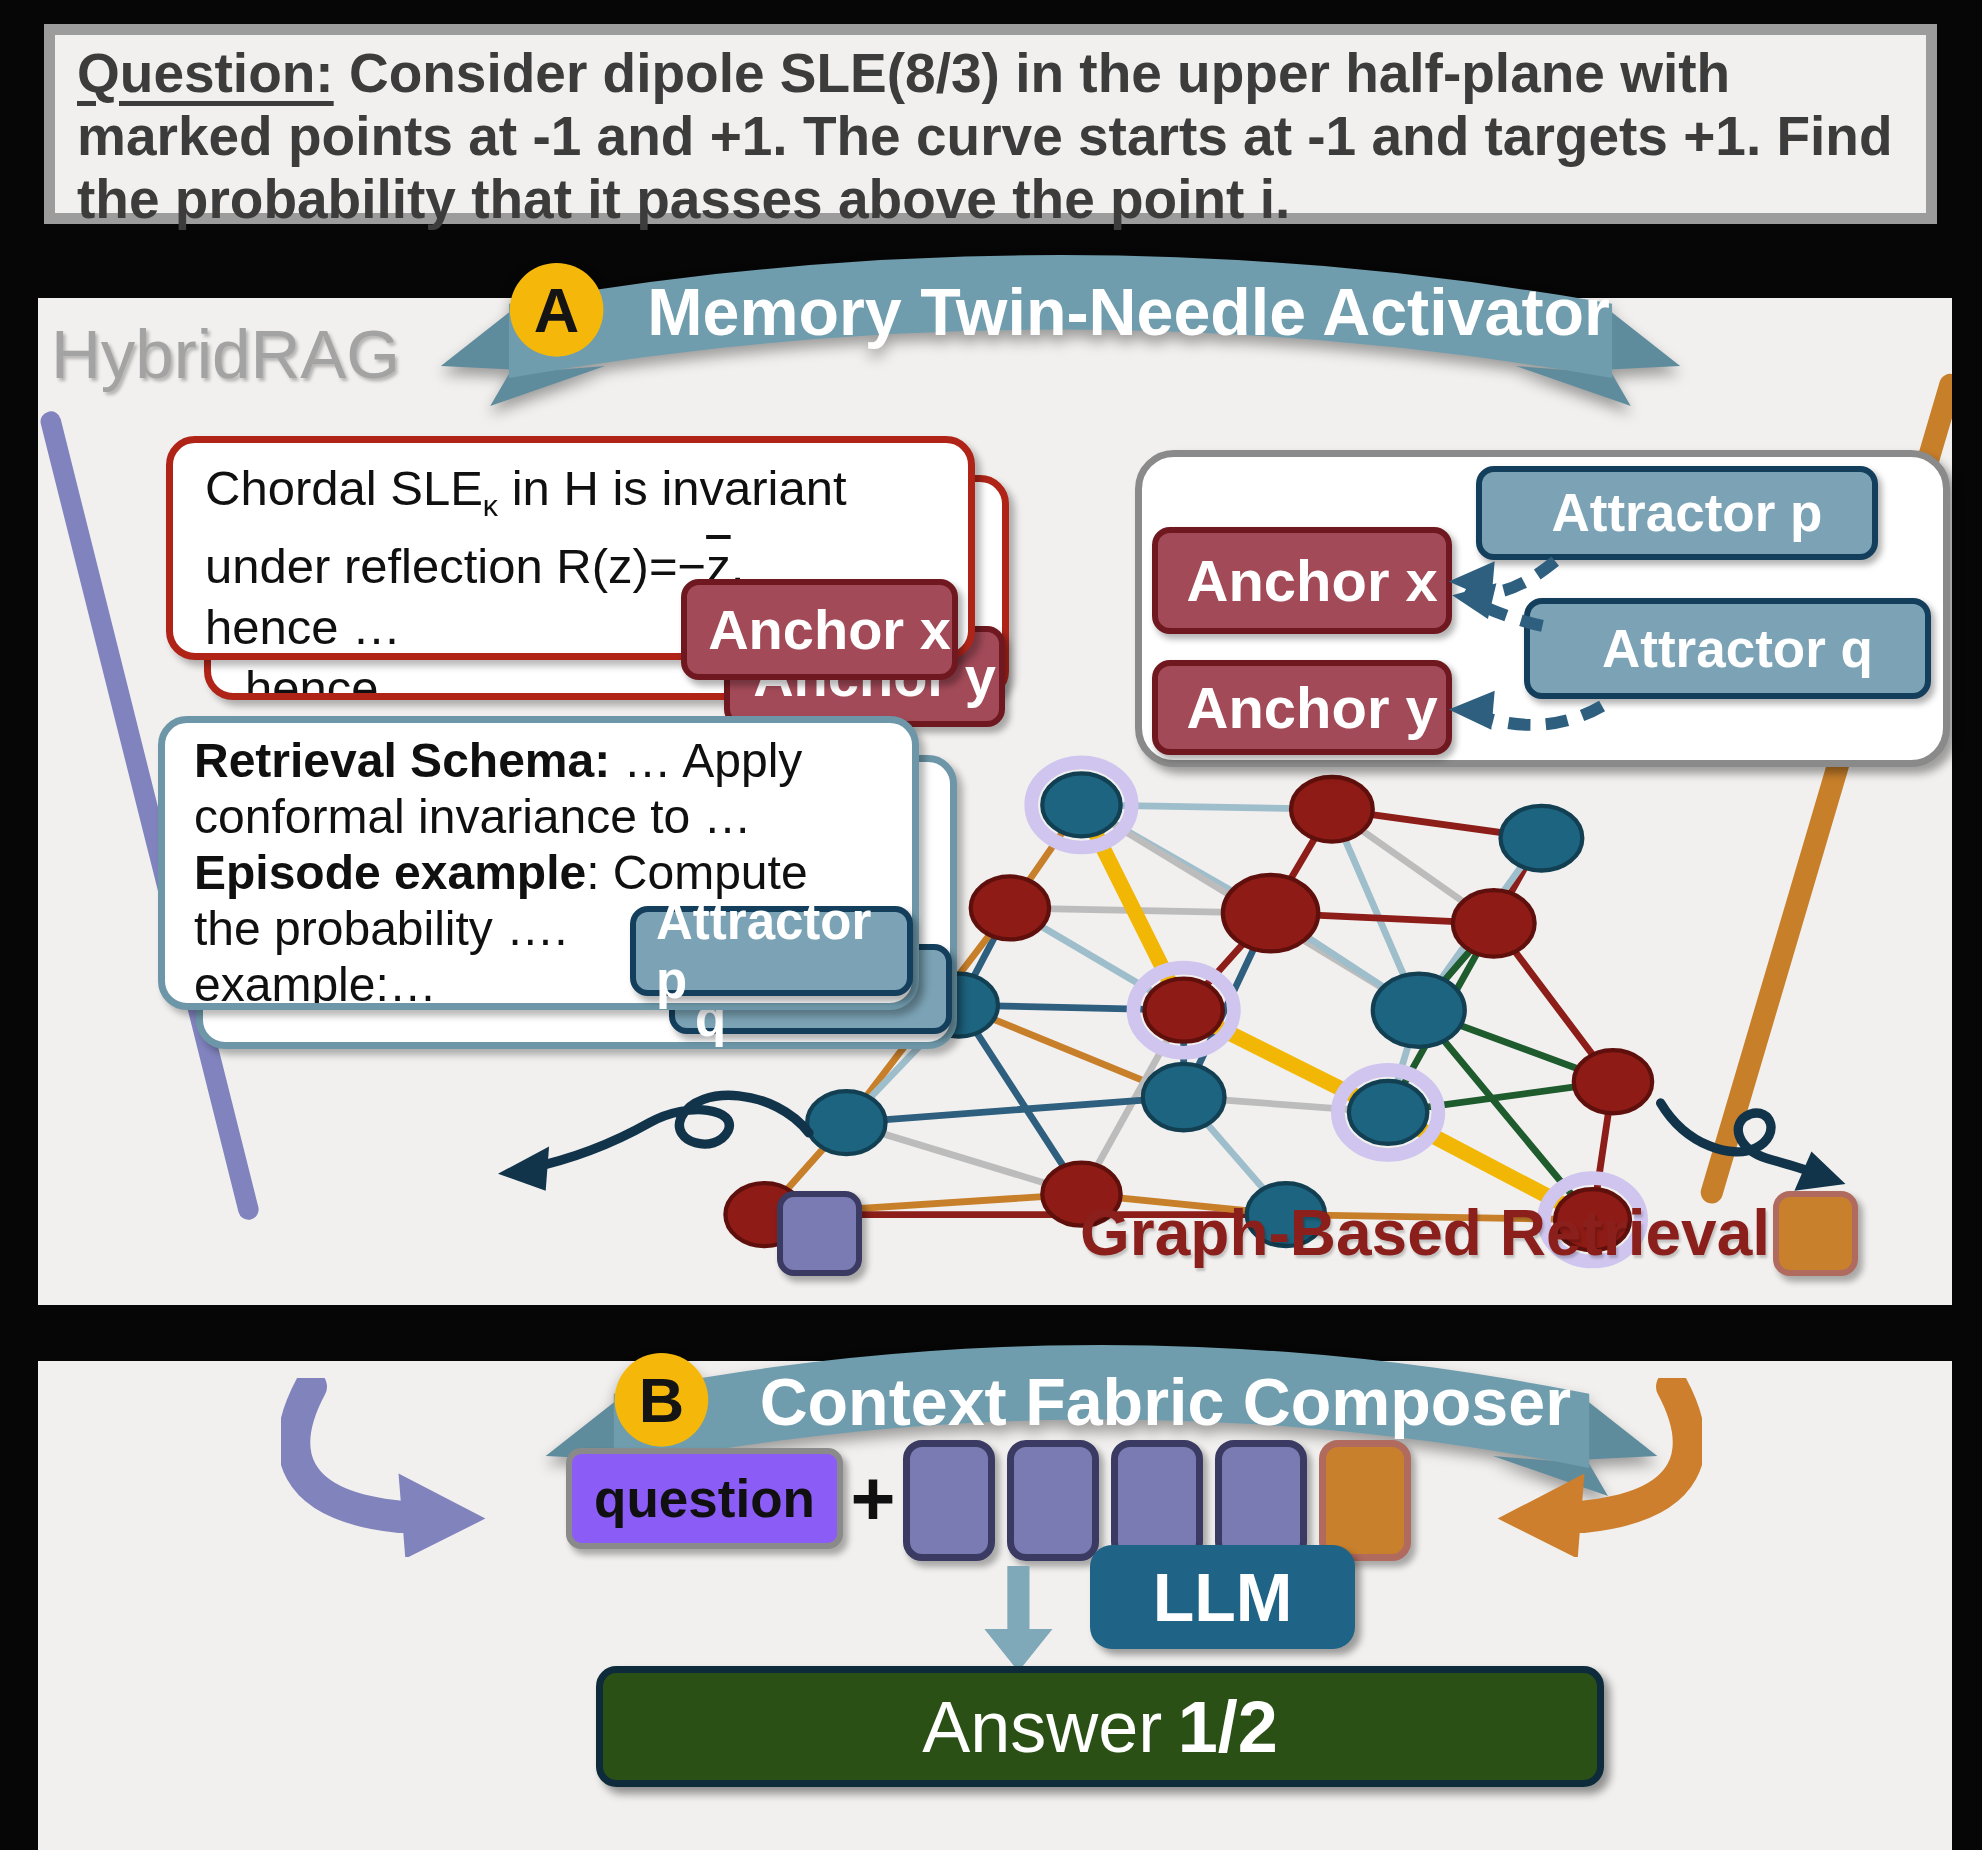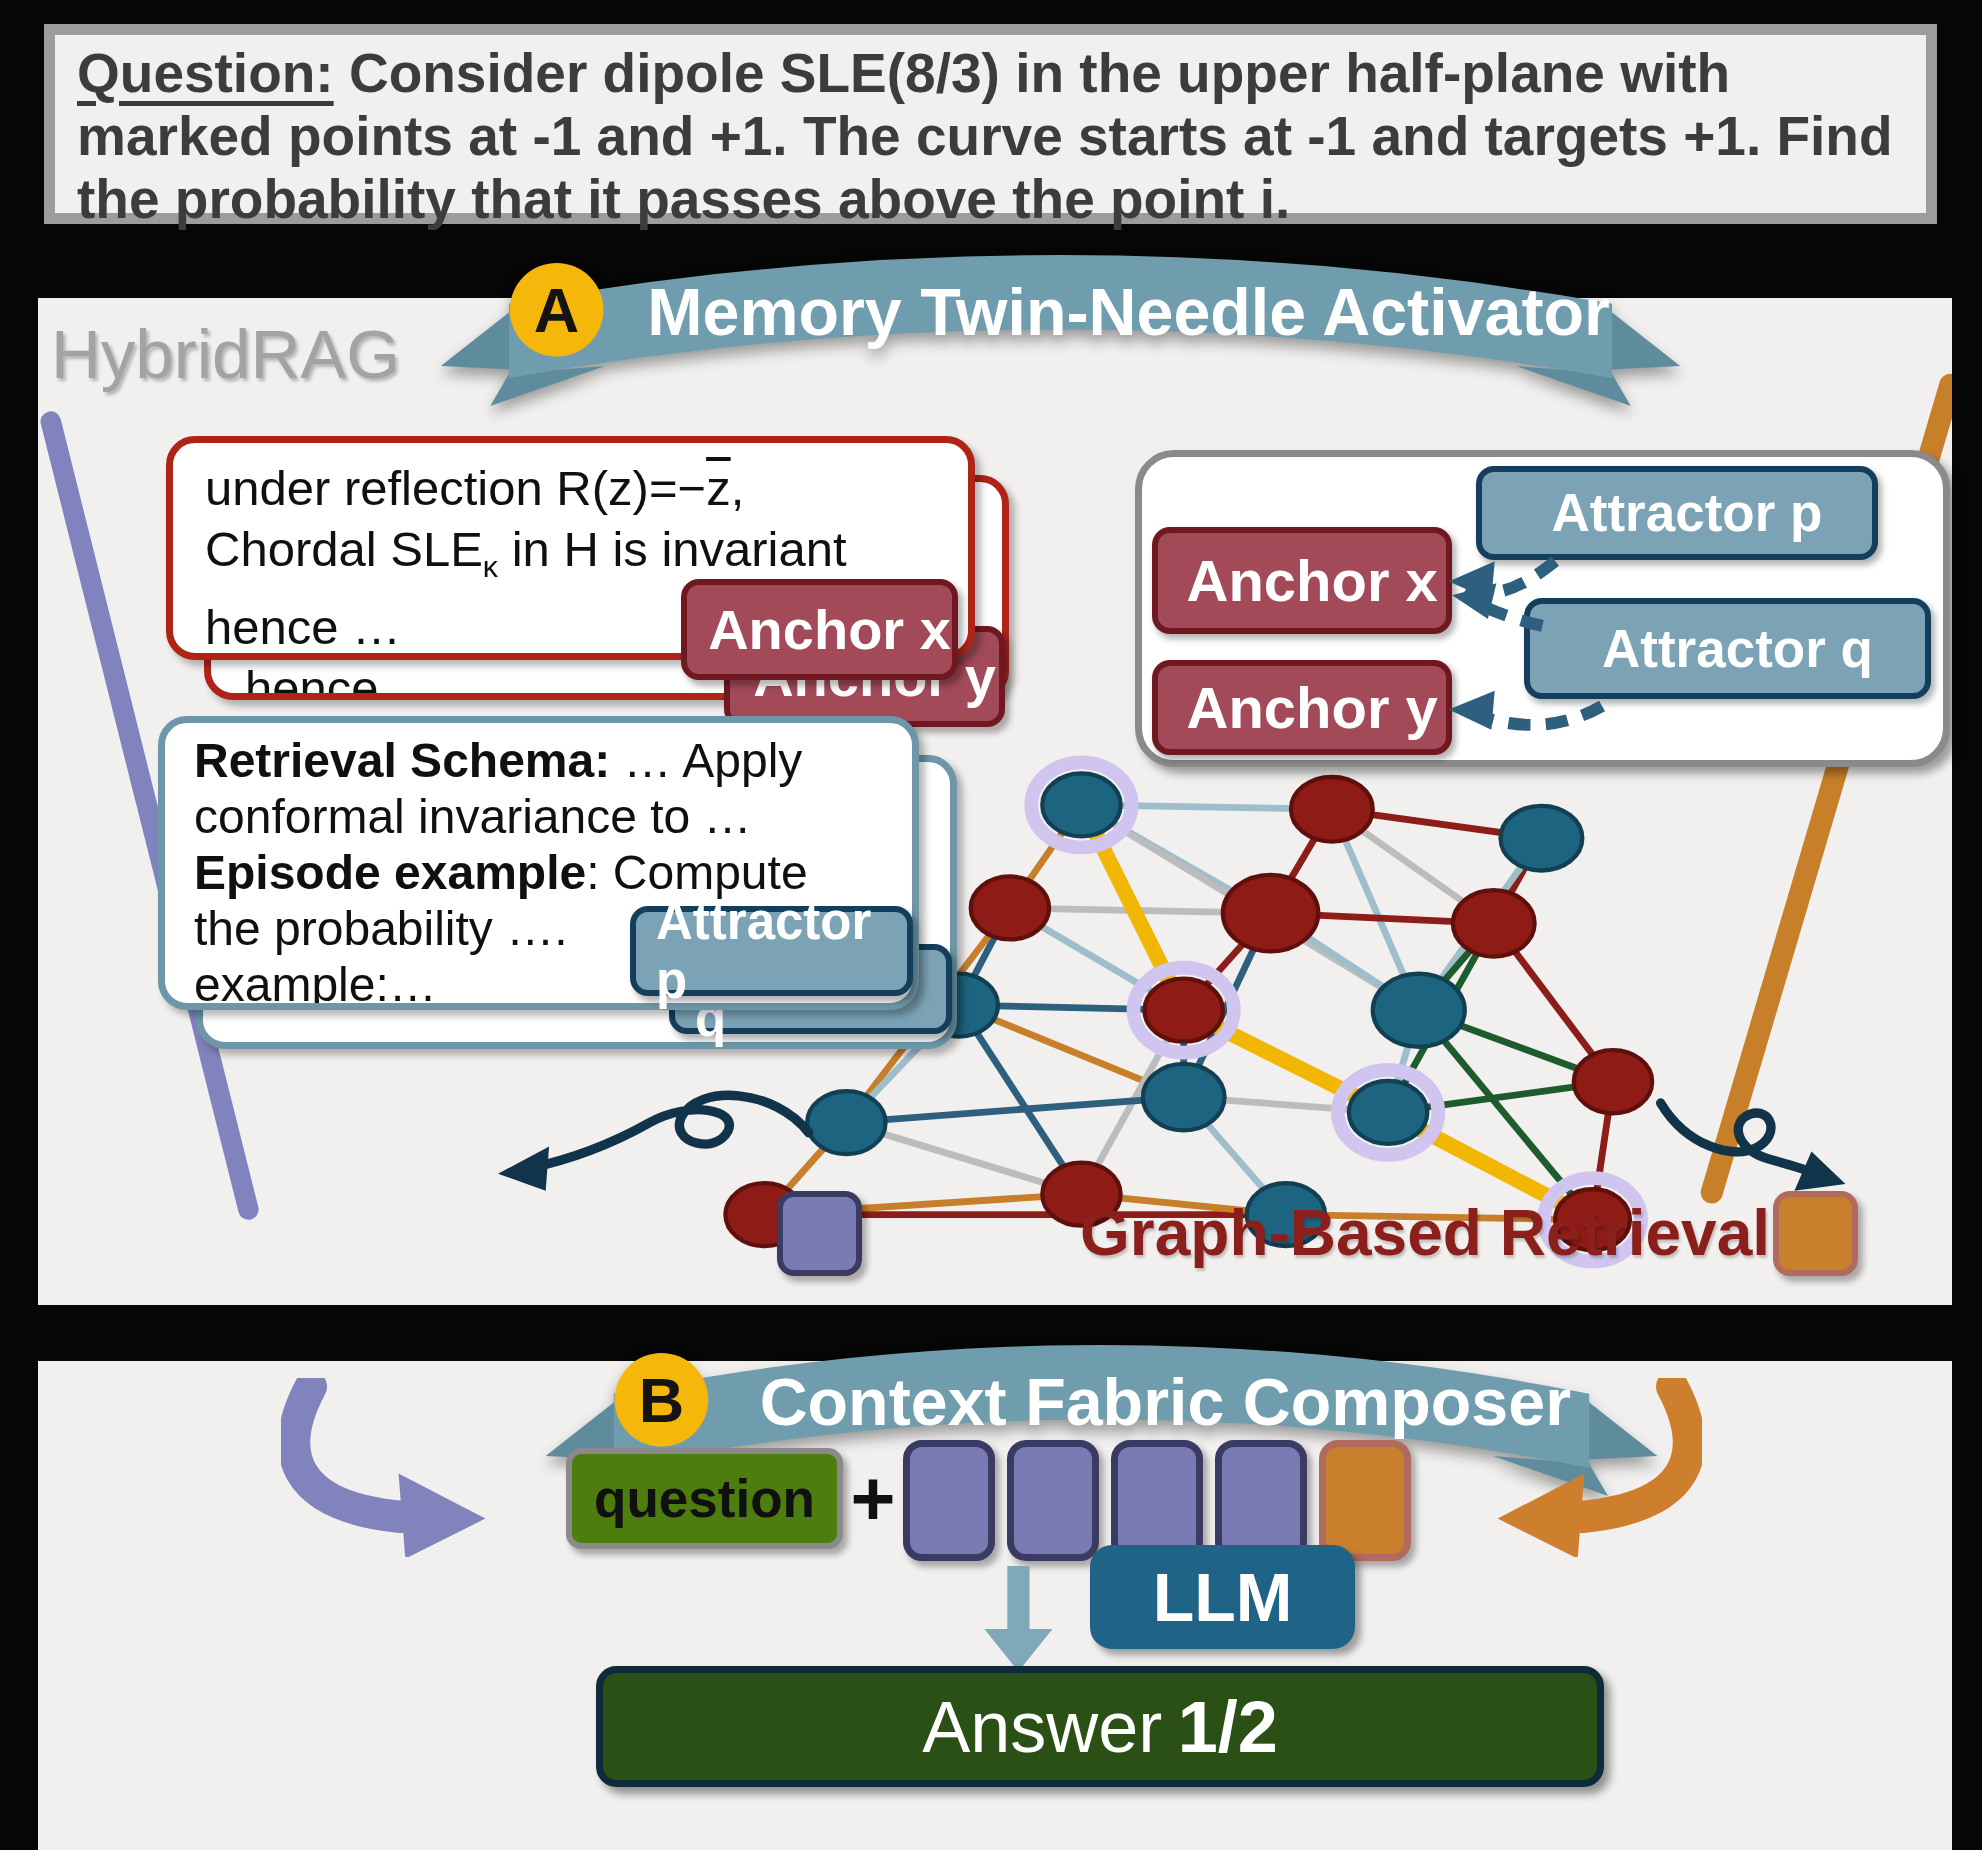--- a/index.html
+++ b/index.html
@@ -65,21 +65,21 @@
     text-shadow:1.7px 2.6px 2.6px rgba(0,0,0,.2);}
   #vector-label{left:75px;top:1191px;}
   #graph-label{left:1080px;top:1191px;}
   .swatch{position:absolute;width:85px;height:85px;box-sizing:border-box;border-radius:17px;
     box-shadow:4.3px 5.1px 6px rgba(0,0,0,.3);}
   #vector-swatch{left:777px;top:1191px;background:#7b7bb4;border:6.8px solid #3a3a63;}
   #graph-swatch{left:1773px;top:1191px;background:#c9802c;border:6.8px solid #b06a5e;}
 
   
   #composer-question{position:absolute;left:566px;top:1448px;width:277px;height:101px;box-sizing:border-box;
-    background:#4d7c0f;border:6px solid #8a8a8a;border-radius:15.3px;display:flex;align-items:center;justify-content:center;
+    background:#8b5cf6;border:6px solid #8a8a8a;border-radius:15.3px;display:flex;align-items:center;justify-content:center;
     font-size:53px;font-weight:700;color:#101010;box-shadow:4.3px 5.1px 6.8px rgba(0,0,0,.3);}
   #composer-plus{position:absolute;left:843px;top:1443px;width:60px;height:111px;display:flex;align-items:center;justify-content:center;
     font-size:77px;font-weight:700;color:#101010;}
   #tokens{position:absolute;left:903px;top:1440px;display:flex;gap:12px;}
   .token{width:92px;height:121px;box-sizing:border-box;border-radius:19px;box-shadow:4.3px 5.1px 6.8px rgba(0,0,0,.3);}
   .token--purple{background:#7b7bb4;border:7.7px solid #3a3a63;}
   .token--orange{background:#c9802c;border:7.7px solid #b06a5e;}
 
   #llm-box{position:absolute;left:1090px;top:1545px;width:265px;height:104px;background:#1f6486;border-radius:22px;
     display:flex;align-items:center;justify-content:center;color:#fff;font-size:68px;font-weight:700;
@@ -195,22 +195,22 @@
     </svg>
   </div>
 
   <div id="card1-back" class="card card-red">
     <div class="line"><span>Chordal SLE</span><sub class="kappa">κ</sub><span> in H is invariant</span></div>
     <div class="line"><span>under reflection R(z)=−</span><span class="ov">z</span><span>,</span></div>
     <div class="line">hence …</div>
   </div>
   <div id="anchor-y-badge" class="chip chip-anchor">Anchor y</div>
   <div id="card1" class="card card-red">
+    <div class="line"><span>Chordal SLE</span><sub class="kappa">κ</sub><span> in H is invariant</span></div>
     <div class="line"><span>under reflection R(z)=−</span><span class="ov">z</span><span>,</span></div>
-    <div class="line"><span>Chordal SLE</span><sub class="kappa">κ</sub><span> in H is invariant</span></div>
     <div class="line">hence …</div>
   </div>
   <div id="anchor-x-badge" class="chip chip-anchor">Anchor x</div>
 
   <div id="card2-back" class="card card-teal"></div>
   <div id="attractor-q-badge" class="chip chip-attractor">Attractor q</div>
   <div id="card2" class="card card-teal">
     <div class="line"><b>Retrieval Schema:</b><span> … Apply</span></div>
     <div class="line">conformal invariance to …</div>
     <div class="line"><b>Episode example</b><span>: Compute</span></div>

